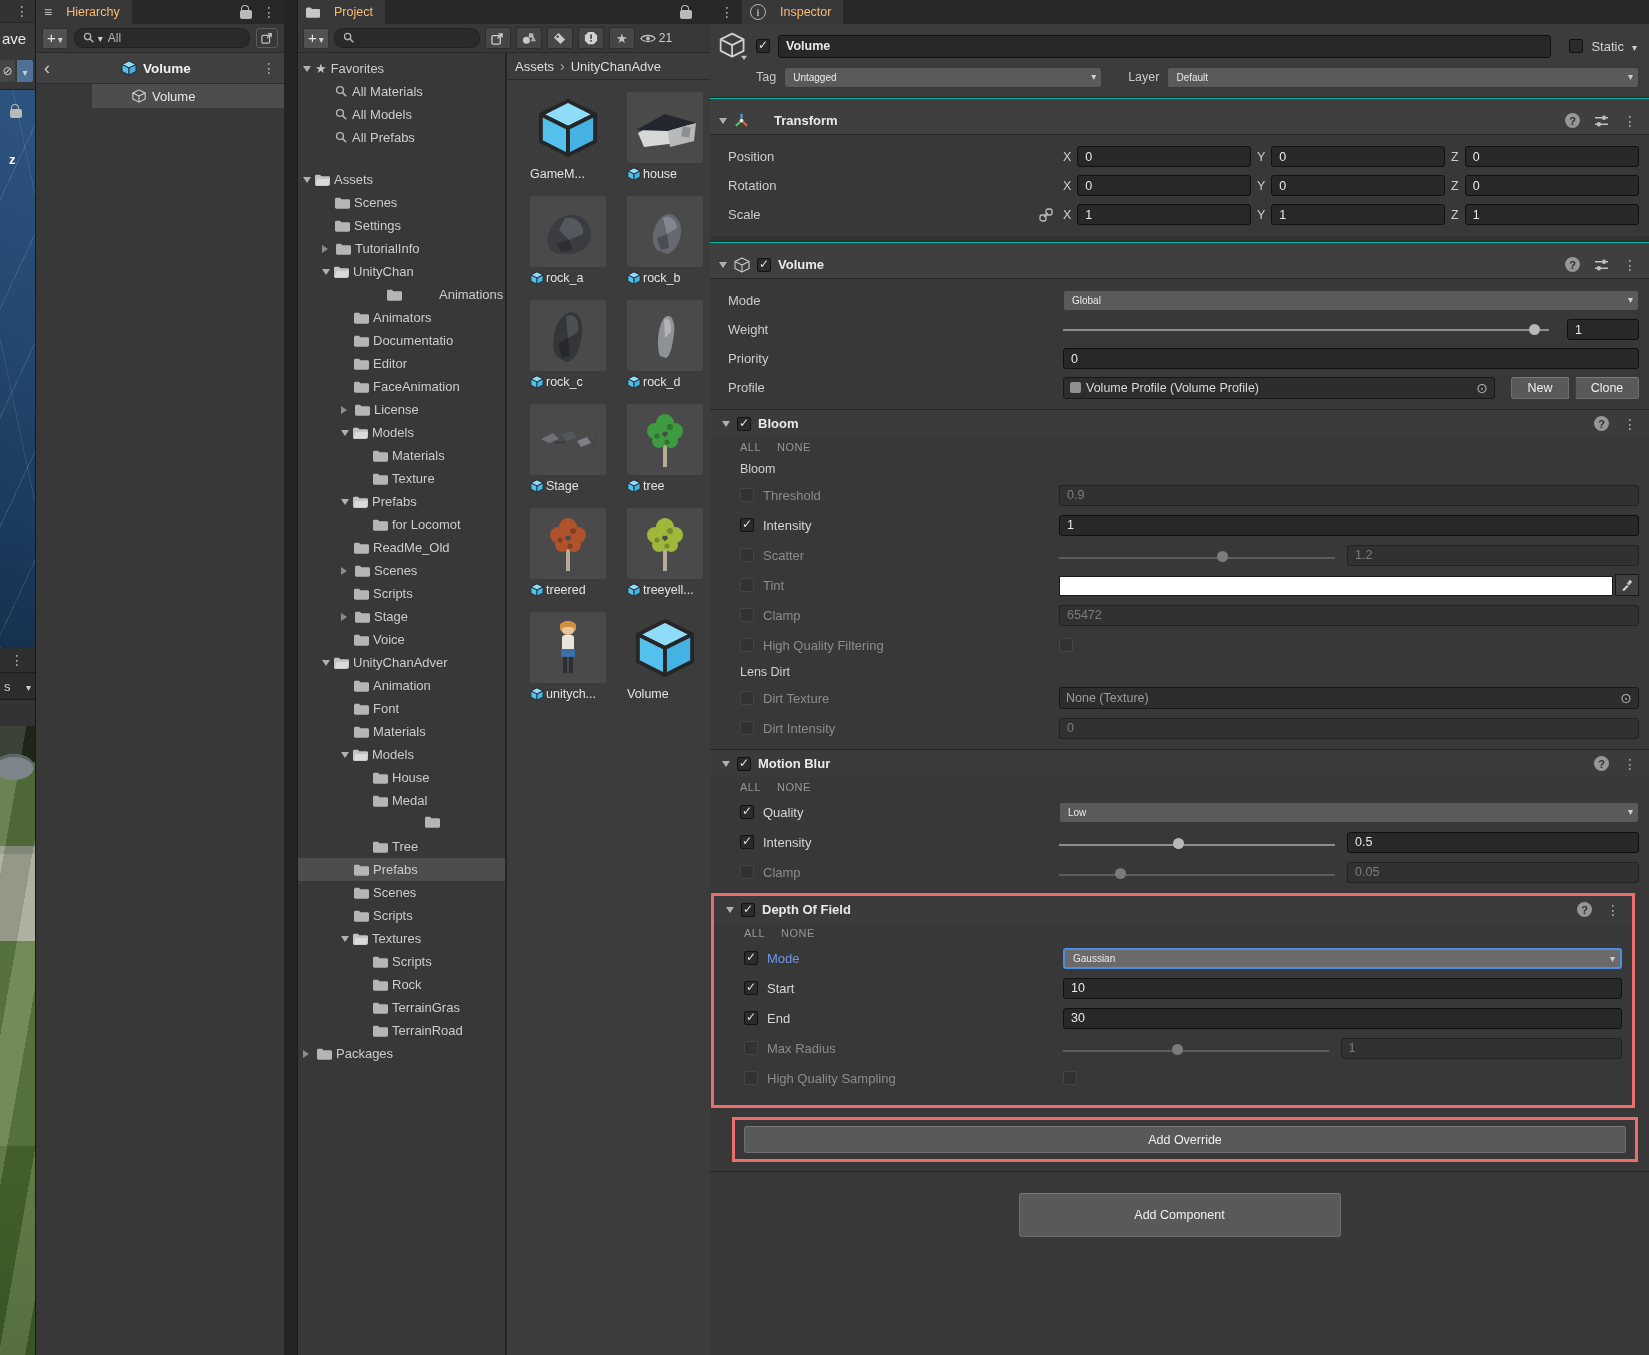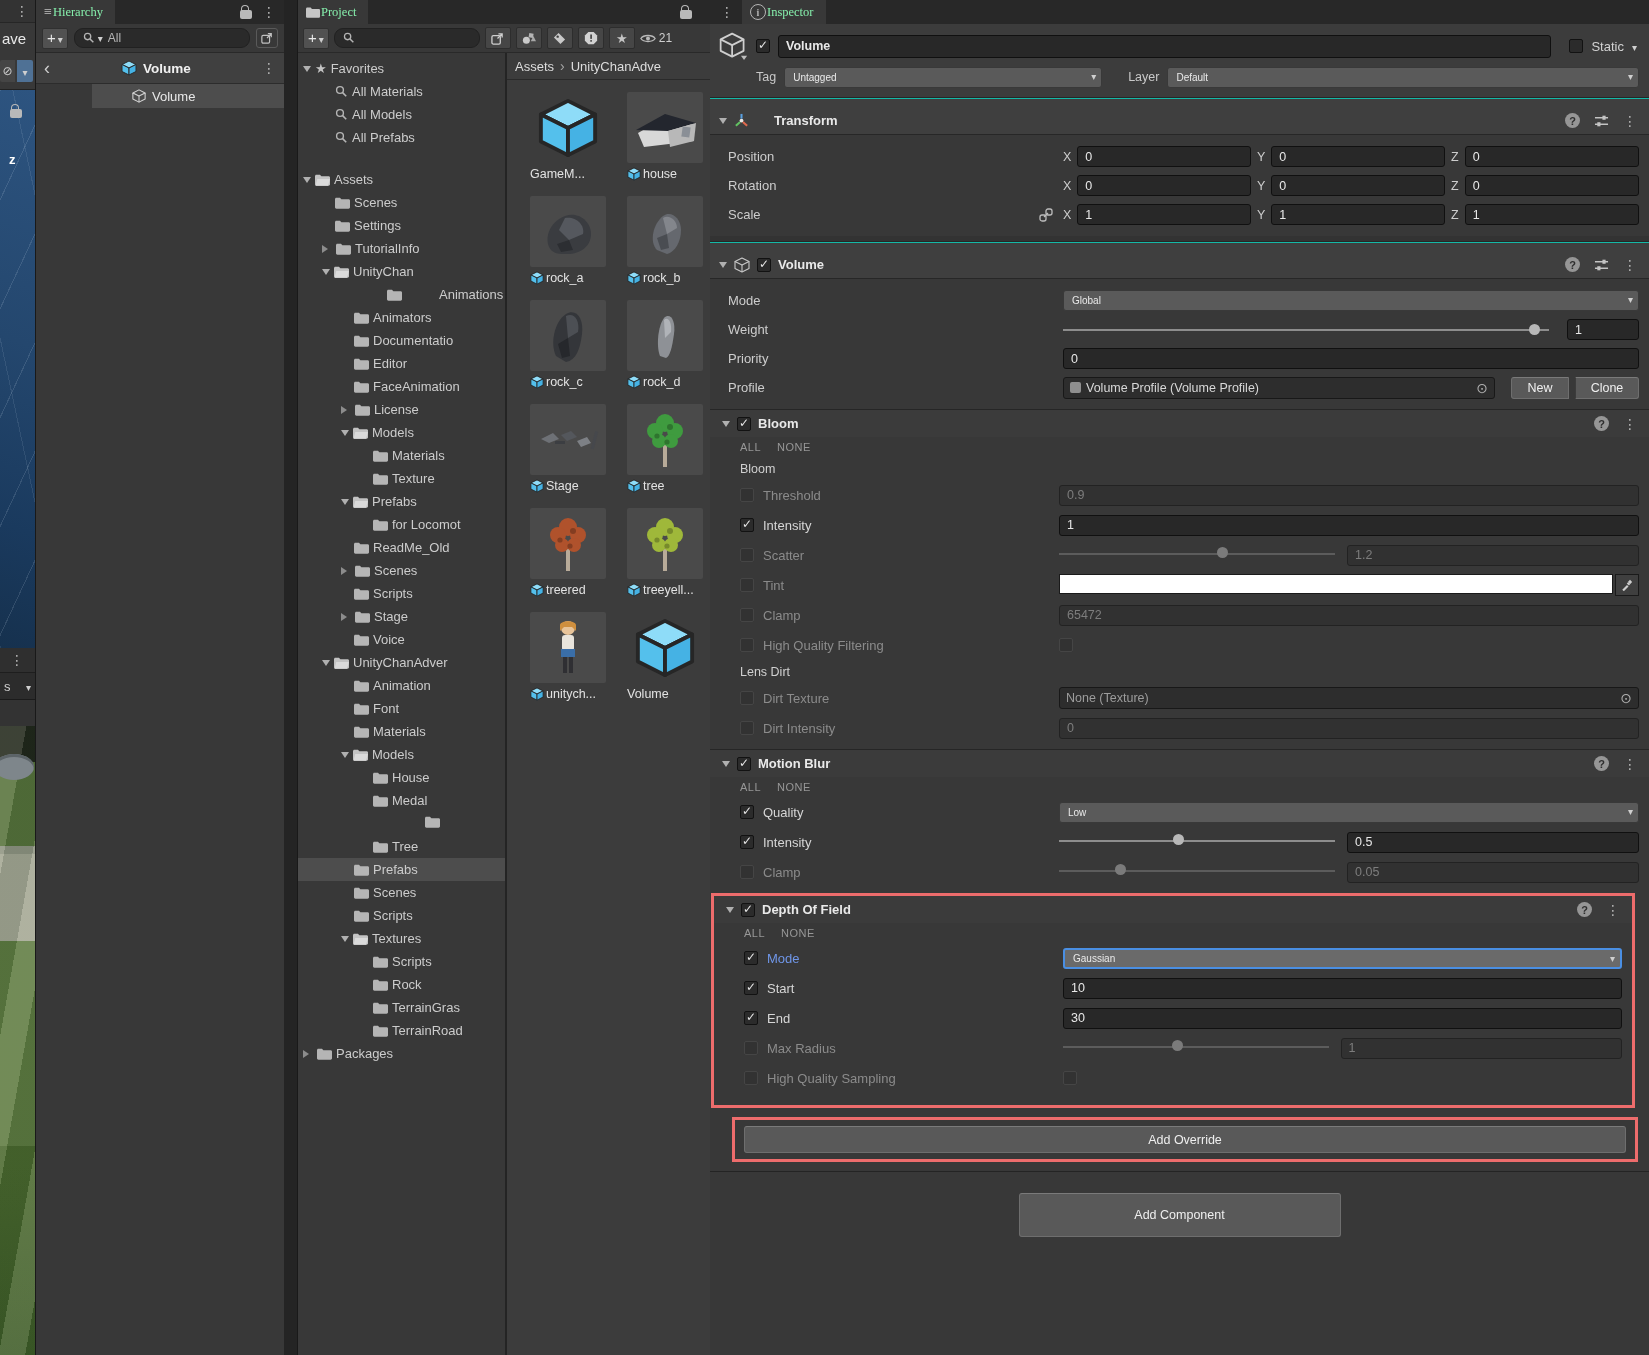--- a/index.html
+++ b/index.html
@@ -2,21 +2,21 @@
 <html><head>
 <meta charset="utf-8">
 <style>
   html,body{margin:0;padding:0;background:#242424;}
   body{width:1649px;height:1355px;position:relative;overflow:hidden;
        font-family:"Liberation Sans","DejaVu Sans",sans-serif;color:#d2d2d2;font-size:13px;
        -webkit-font-smoothing:antialiased;}
   .panel{position:absolute;top:0;bottom:0;background:#383838;overflow:hidden;}
   
   .tabbar{height:24px;background:#282828;display:flex;align-items:center;position:relative;}
-  .tab{height:24px;background:#383838;display:flex;align-items:center;gap:1px;padding:0 12px 0 8px;color:#86efac;font-size:12.5px;font-family:Liberation Serif, serif;}
+  .tab{height:24px;background:#383838;display:flex;align-items:center;gap:14px;padding:0 12px 0 8px;color:#fdba74;font-size:12.5px;}
   .i-kebab::after{content:"⋮";color:#b5b5b5;font-size:14px;}
   .i-caret::after{content:"▾";color:#cfcfcf;font-size:10px;}
   .i-help{width:15px;height:15px;border-radius:50%;background:#969696;display:inline-flex;align-items:center;justify-content:center;flex:none;}
   .i-help::after{content:"?";color:#2e2e2e;font-size:11px;font-weight:bold;}
   .i-info{width:14px;height:14px;border-radius:50%;border:1.4px solid #b5b5b5;display:inline-flex;align-items:center;justify-content:center;flex:none;}
   .i-info::after{content:"i";color:#b5b5b5;font-size:10px;font-weight:bold;font-family:"Liberation Serif",serif;}
   .i-target::after{content:"⊙";color:#aeaeae;font-size:14px;}
   .i-hamb::after{content:"≡";color:#c0c0c0;font-size:14px;}
   .padlock{width:12px;height:9px;background:#b9b9b9;border-radius:2px;position:relative;flex:none;margin-top:5px;}
   .padlock::before{content:"";position:absolute;left:1px;top:-5px;width:6px;height:5px;border:1.6px solid #b9b9b9;border-bottom:none;border-radius:4px 4px 0 0;}
@@ -108,21 +108,21 @@
   .axis .field{flex:1;}
   .preset-ico,.chain-ico{display:inline-flex;flex:none;}
   
   .o-head{height:27px;background:#3b3b3b;border-top:1px solid #262626;display:flex;align-items:center;gap:7px;padding:0 12px 0 12px;}
   .allnone{height:20px;display:flex;gap:16px;align-items:center;padding-left:30px;color:#979797;font-size:11px;letter-spacing:.5px;}
   .sub{height:23px;display:flex;align-items:center;padding-left:30px;color:#d0d0d0;font-size:12.5px;}
   .o-row{height:30px;display:flex;align-items:center;padding-left:30px;}
   .o-label{margin-left:9px;width:296px;color:#d6d6d6;flex:none;overflow:hidden;}
   .o-row.off .o-label{color:#8b8b8b;}
   .o-label.blue{color:#6f96e8;}
-  .o-ctrl{flex:1;display:flex;align-items:flex-start;margin-right:10px;}
+  .o-ctrl{flex:1;display:flex;align-items:flex-end;margin-right:10px;}
   .o-ctrl .field,.o-ctrl .drop{flex:1;}
   .swatch{flex:1;height:18px;background:#fff;border:1px solid #1a1a1a;}
   .picker{width:22px;height:20px;background:#3f3f3f;border:1px solid #1a1a1a;margin-left:2px;display:flex;align-items:center;justify-content:center;flex:none;}
   .objfield{flex:1;height:20px;background:#2d2d2d;border:1px solid #181818;border-radius:3px;display:flex;align-items:center;gap:5px;padding:0 6px;color:#9c9c9c;font-size:12.5px;}
   .objfield .txt{flex:1;overflow:hidden;white-space:nowrap;}
   .objfield.lit{color:#d8d8d8;}
   .red-dof{border:3px solid #ed6c6c;margin:2px 14px 0 1px;}
   .red-ao{border:3px solid #ed6c6c;margin:9px 11px 0 22px;padding:6px 9px;}
   .ao-btn{height:27px;}
   .ac-wrap{border-top:1px solid #242424;margin-top:9px;padding:21px 0 30px 0;display:flex;justify-content:center;}

